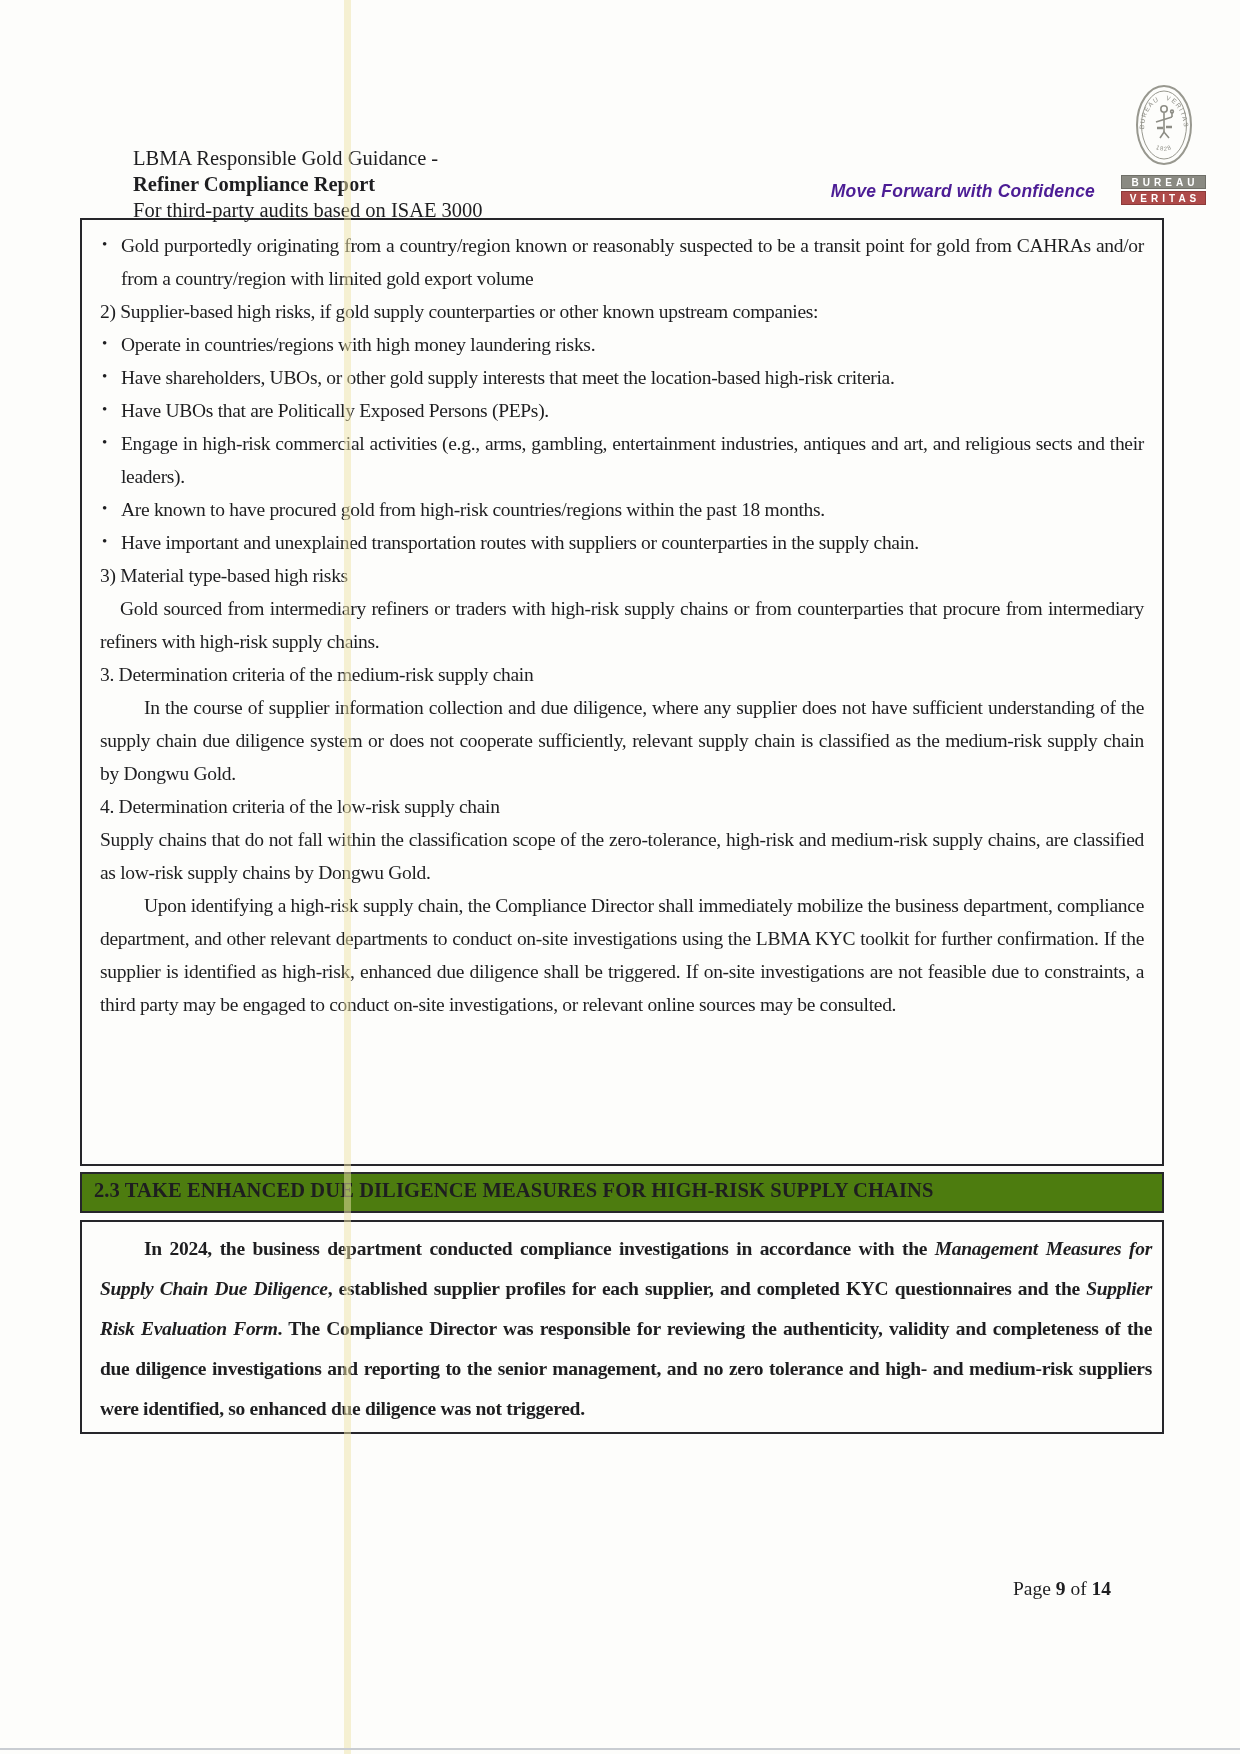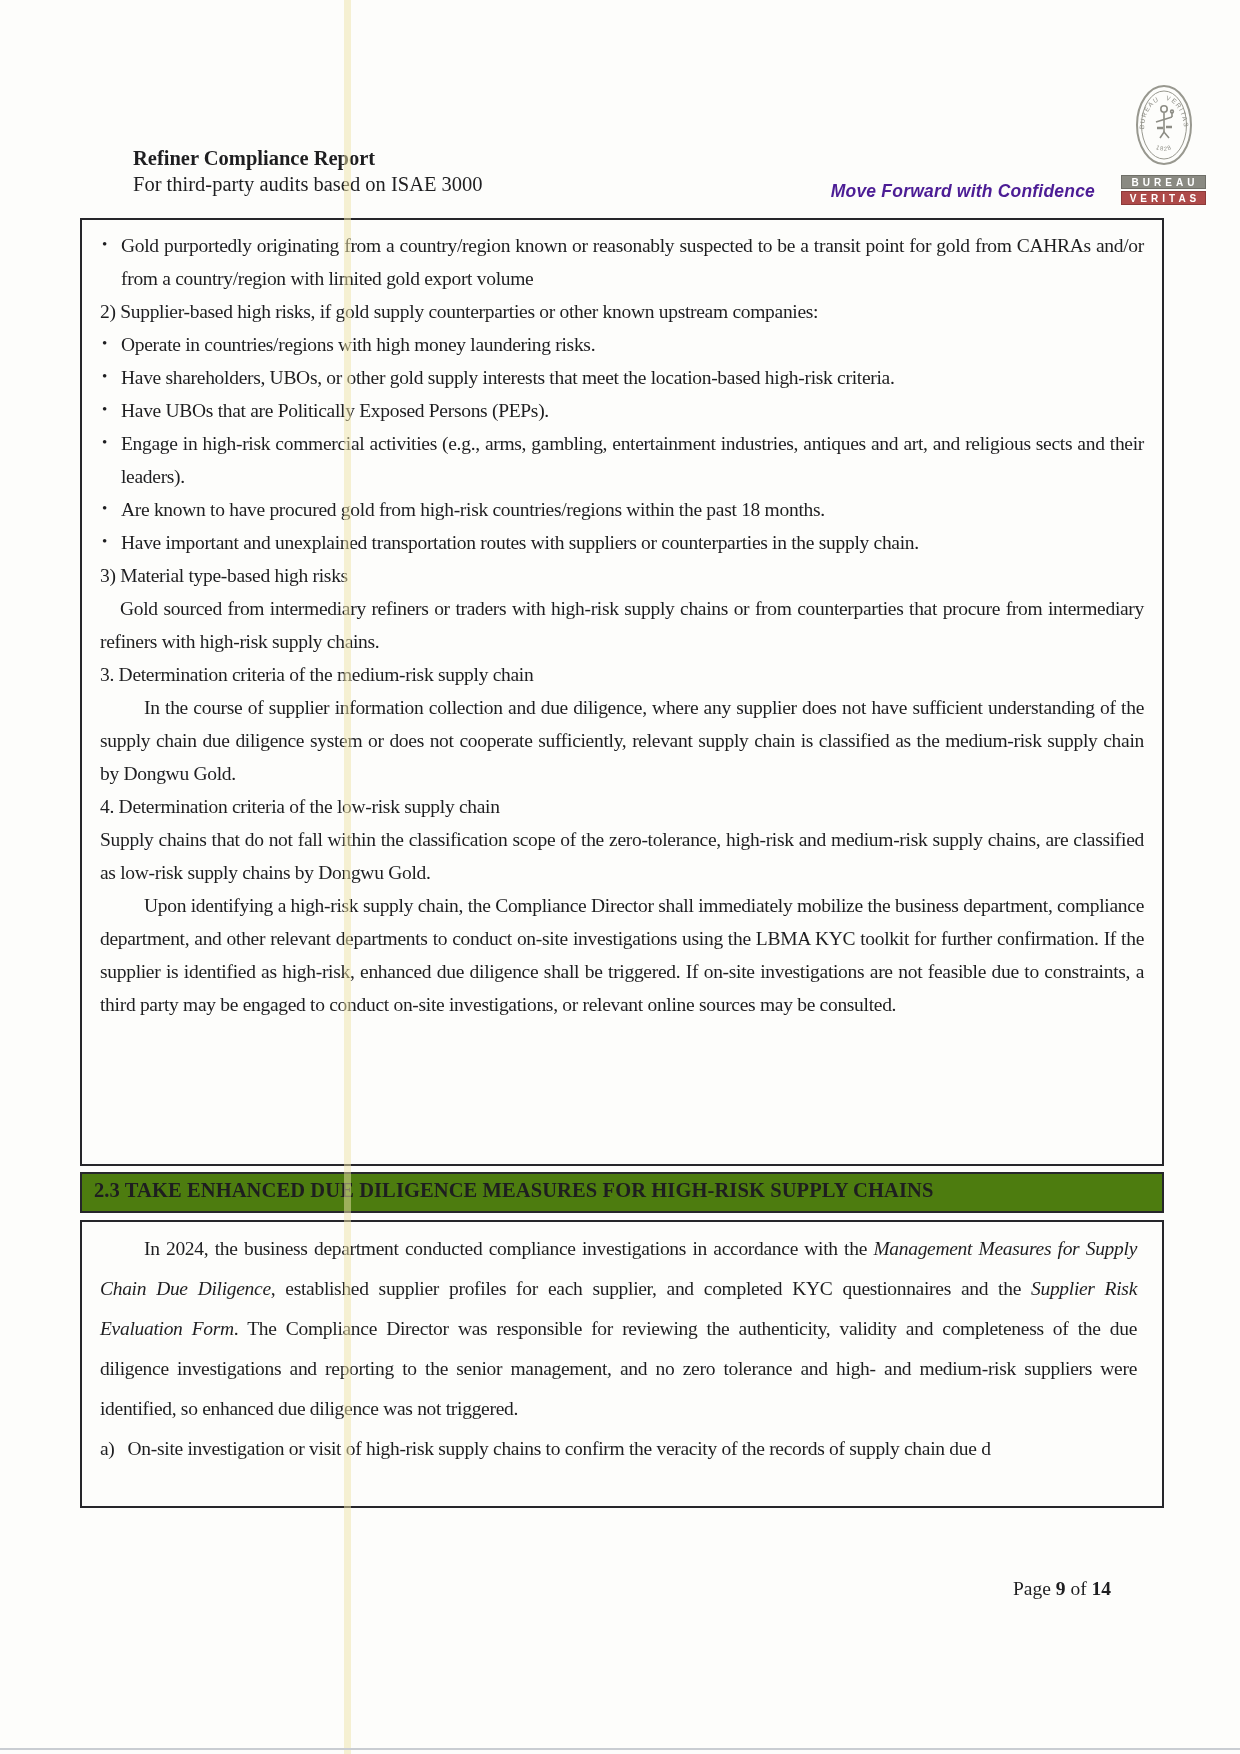--- a/index.html
+++ b/index.html
@@ -34,21 +34,21 @@
   .logo-bureau{background:#8a8a82;}
   .logo-veritas{background:#ad4a49;border-color:#8c3a39;}
   
   .cbox{
     position:absolute;left:80px;width:1084px;box-sizing:border-box;
     border:2px solid #26262a;
     font-size:19.5px;letter-spacing:-.3px;
     overflow:hidden;
   }
   .box1{top:218px;height:948px;padding:9px 18px 0 18px;line-height:33px;}
-  .box2{top:1220px;height:288px;padding:7px 25px 0 18px;line-height:40px;}
+  .box2{top:1220px;height:214px;padding:7px 10px 0 18px;line-height:40px;font-weight:bold;}
   .cbox p{margin:0;}
   .p-ind{text-indent:44px;text-align:justify;}
   .p-subnum{margin-left:68px;}
   .p-bullet{margin-left:107px;padding-left:21px;position:relative;text-align:justify;}
   .p-bullet .dot{position:absolute;left:2px;top:-1px;font-size:15px;}
   .p-blockA{margin-left:52px;text-indent:20px;text-align:justify;}
   .p-blockB{margin-left:41px;text-align:justify;}
   .p-alpha{margin-left:40px;white-space:nowrap;}
   .p-alpha .alpha-label{margin-right:13px;}
   .it{font-style:italic;}
@@ -71,20 +71,21 @@
     position:absolute;left:0;top:1748px;width:1240px;height:2px;
     background:#c9cdd2;pointer-events:none;
   }
 </style>
 </head>
 <body>
 
 <div class="page">
 
   <div class="header-text">
+    <div class="l1">LBMA Responsible Gold Guidance -</div>
     <div class="l2">Refiner Compliance Report</div>
     <div class="l3">For third-party audits based on ISAE 3000</div>
   </div>
 
   <div class="tagline">Move Forward with Confidence</div>
 
   <div class="logo">
     <div class="emblem-wrap">
       <svg width="62" height="86" viewBox="0 0 62 86">
         <ellipse cx="31" cy="43" rx="27" ry="39" fill="none" stroke="#98988f" stroke-width="2"></ellipse>

